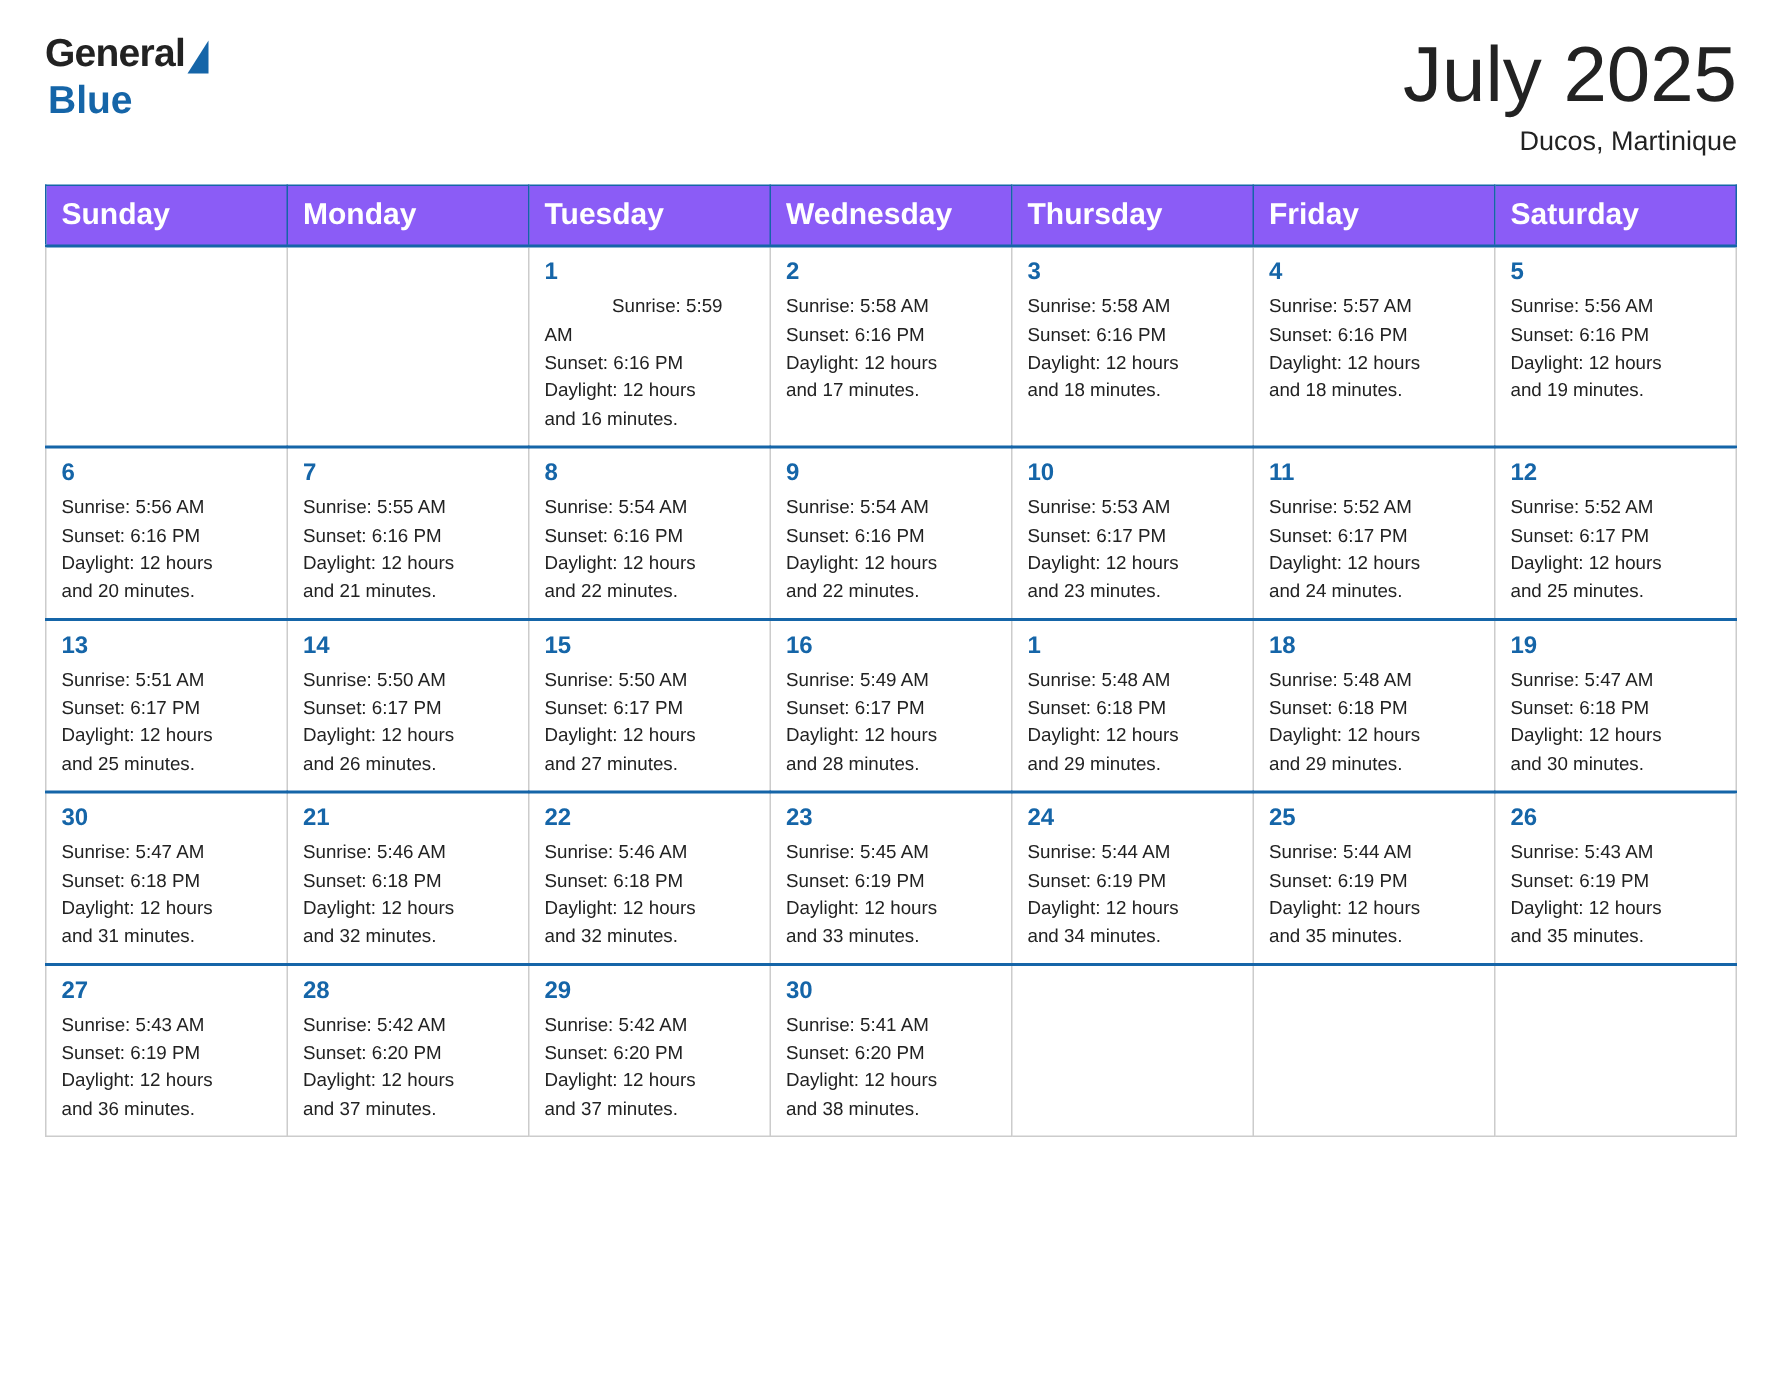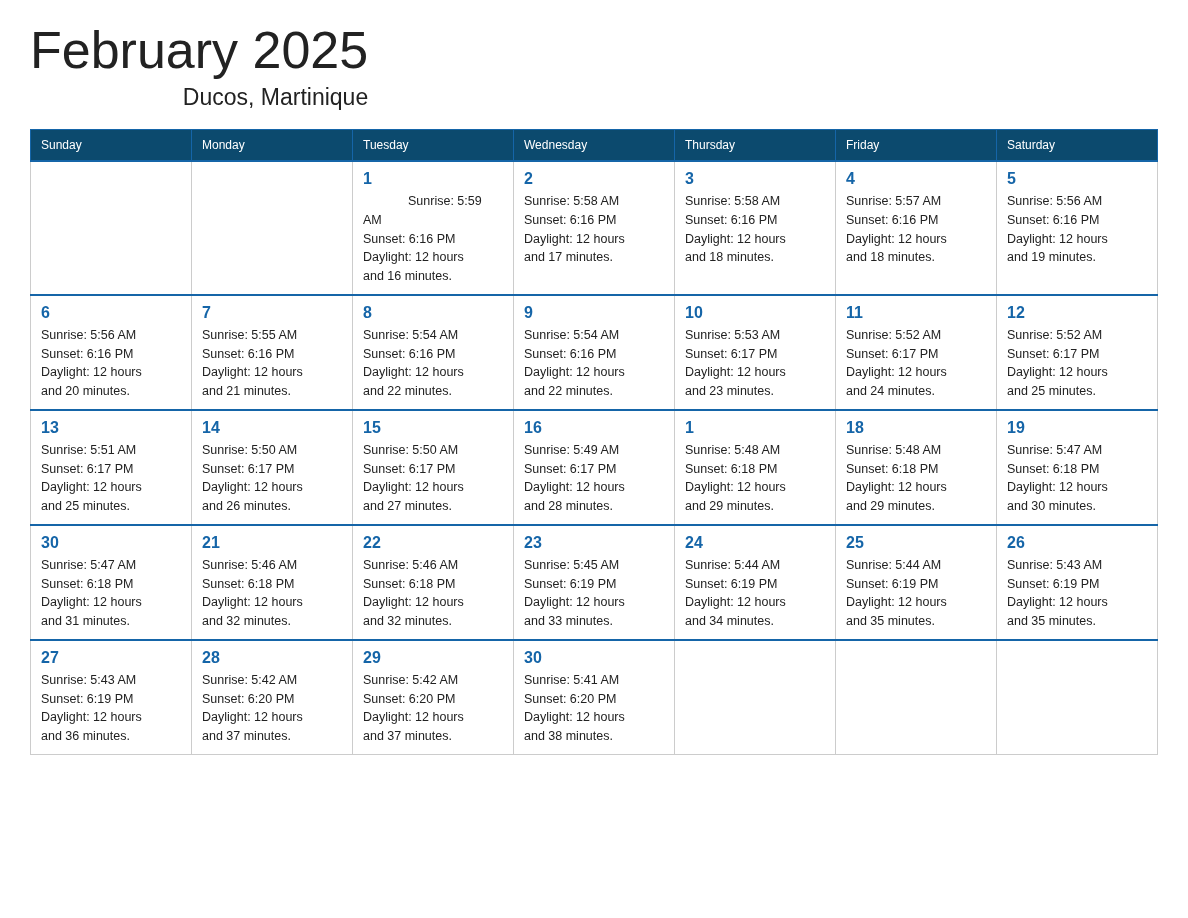--- a/index.html
+++ b/index.html
@@ -48,34 +48,34 @@
     }
     .title-area {
       text-align: right;
     }
     .month-title {
       font-size: 52px;
       font-weight: normal;
       color: #222;
     }
     .location-title {
-      font-size: 23px;
+      font-size: 18px;
       color: #222;
       margin-top: 4px;
     }
     table {
       width: 100%;
       border-collapse: collapse;
       table-layout: fixed;
     }
     thead tr th {
-      background-color: #0c4a6e;
+      background-color: #8b5cf6;
       color: #fff;
-      font-size: 12px;
-      font-weight: normal;
+      font-size: 20px;
+      font-weight: bold;
       padding: 8px 10px;
       text-align: left;
       border: 1px solid #1565a8;
     }
     tbody tr td {
       vertical-align: top;
       padding: 8px 10px;
       border: 1px solid #ccc;
       font-size: 13px;
       color: #222;
@@ -97,22 +97,29 @@
       line-height: 1.5;
     }
     .empty-cell {
       background: #fff;
     }
   </style>
 </head>
 <body>
 
 <div class="header-area">
+  <div class="logo">
+    <div class="logo-top">
+      <span class="logo-general">General</span>
+      <div class="logo-triangle"></div>
+    </div>
+    <span class="logo-blue">Blue</span>
+  </div>
   <div class="title-area">
-    <div class="month-title">February 2025</div>
+    <div class="month-title">July 2025</div>
     <div class="location-title">Ducos, Martinique</div>
   </div>
 </div>
 
 <table>
   <thead>
     <tr id="weekday-header">
     <th>Sunday</th>
         <th>Monday</th>
         <th>Tuesday</th>

